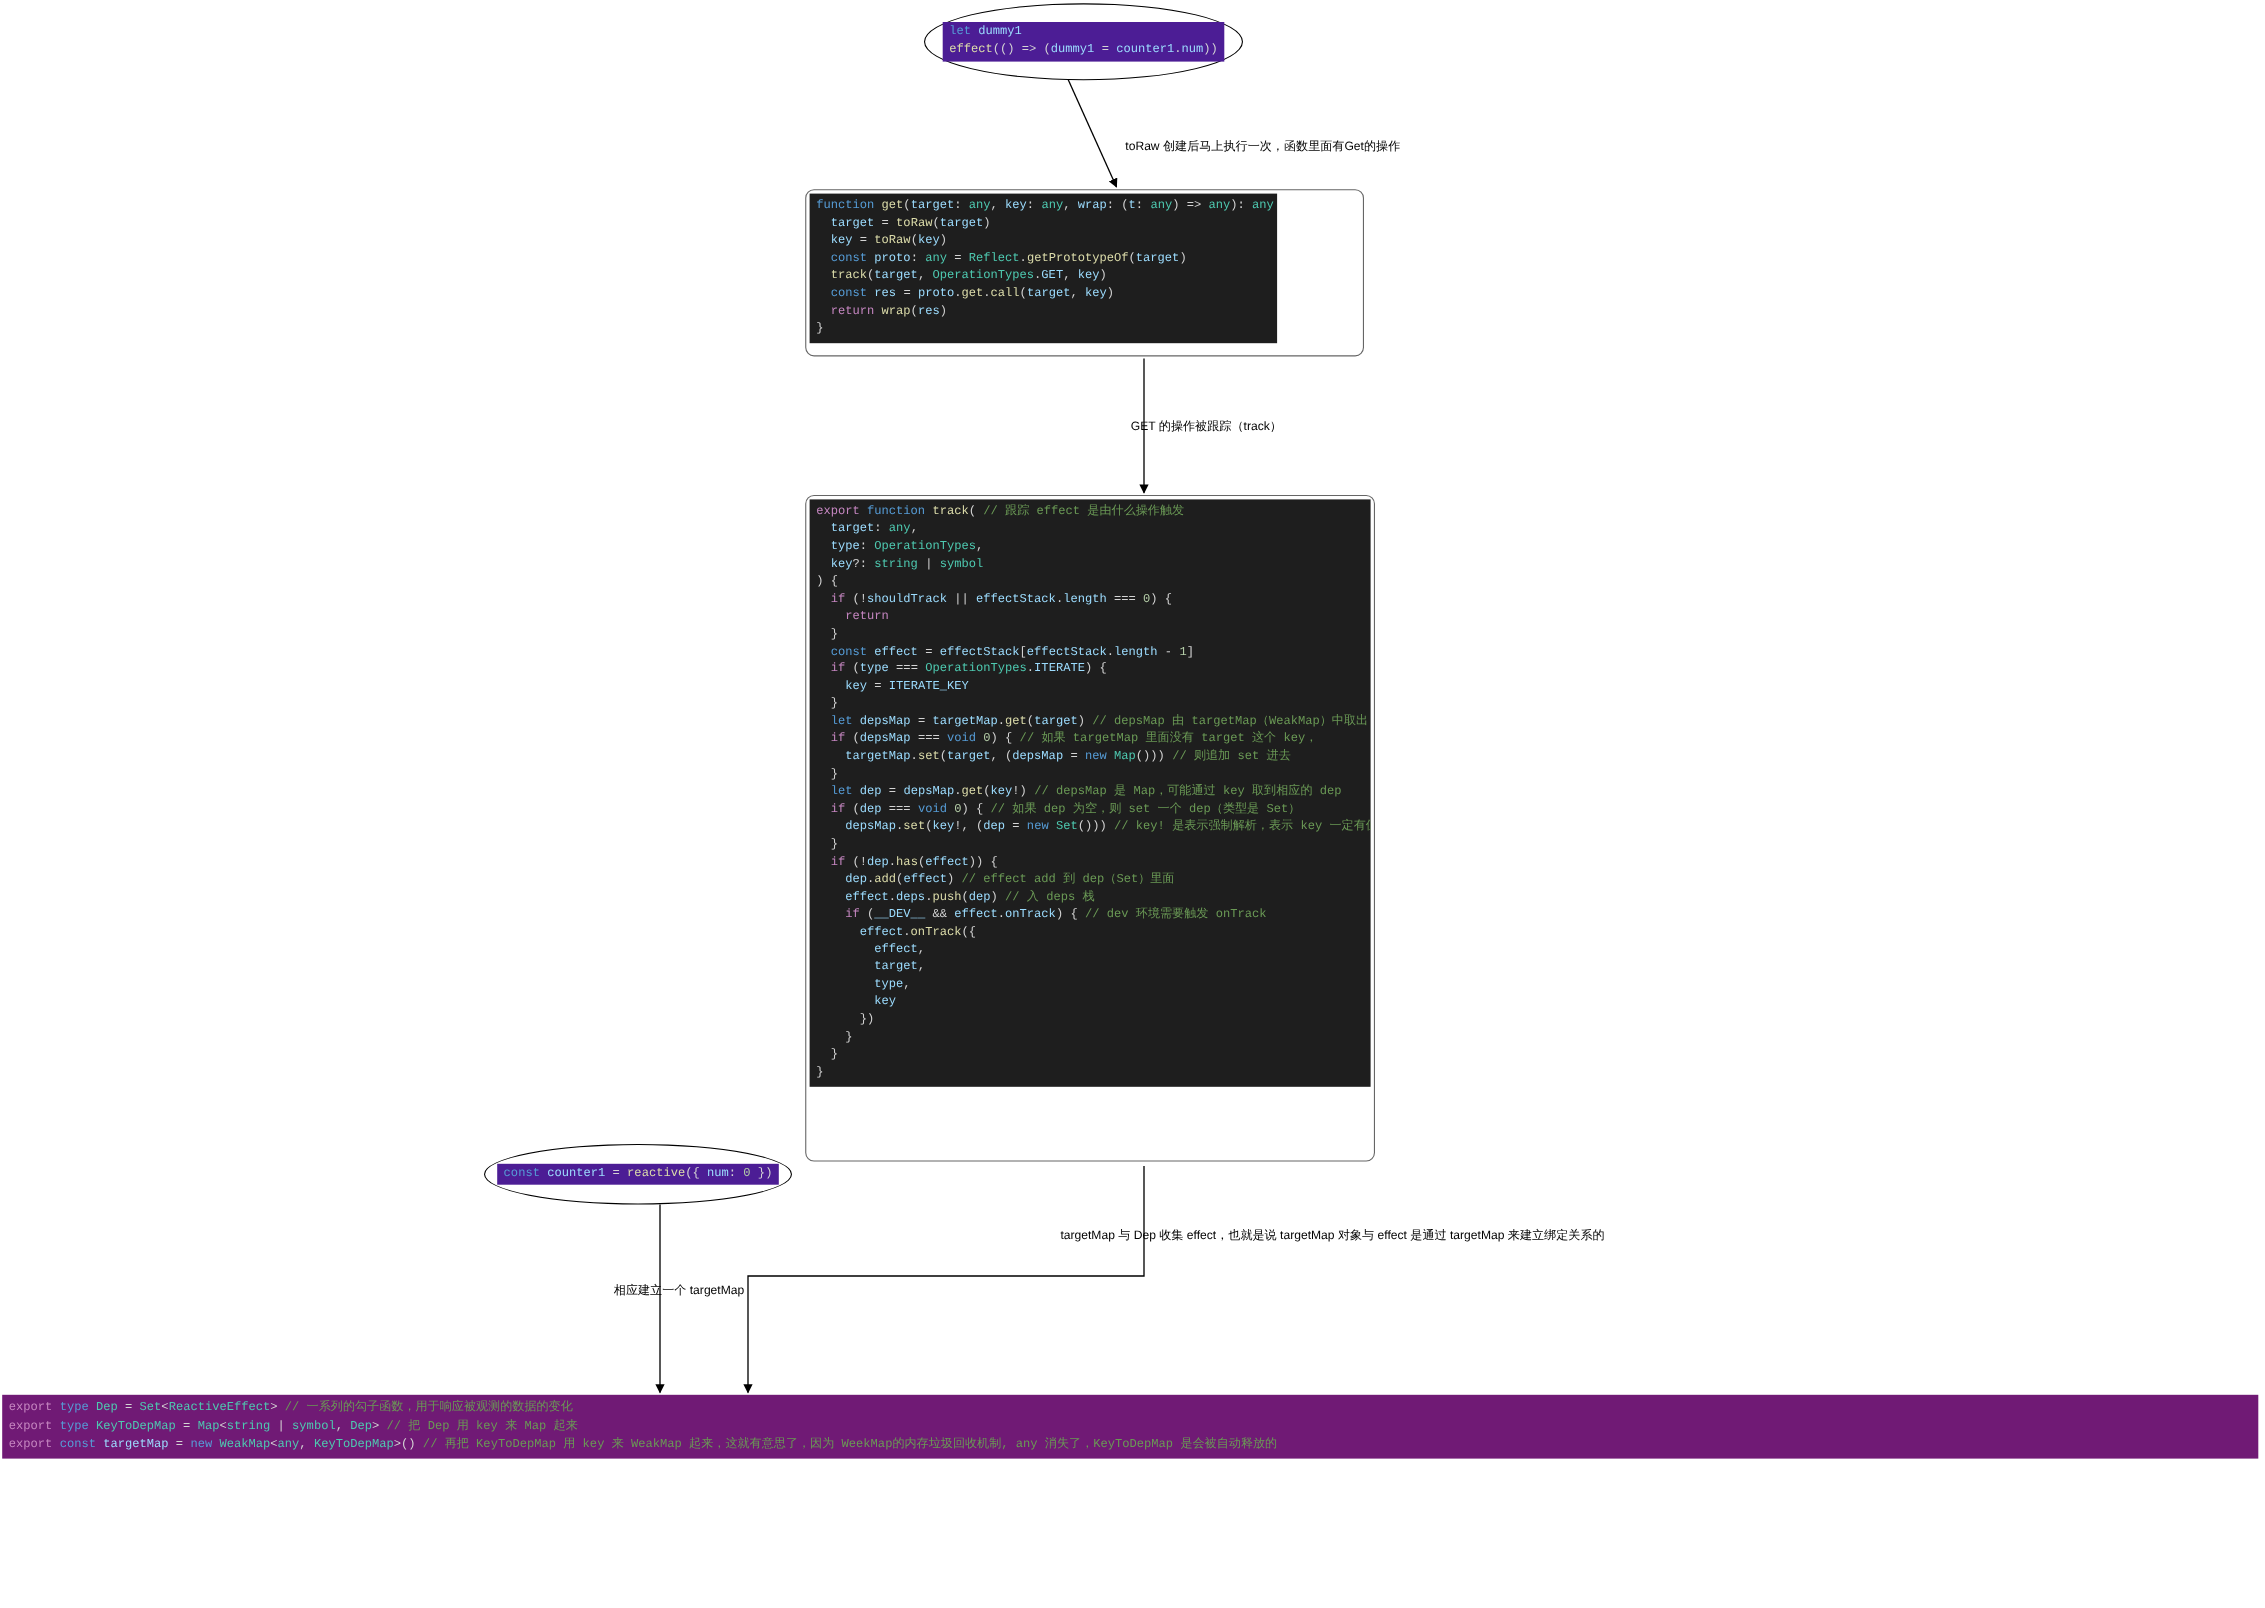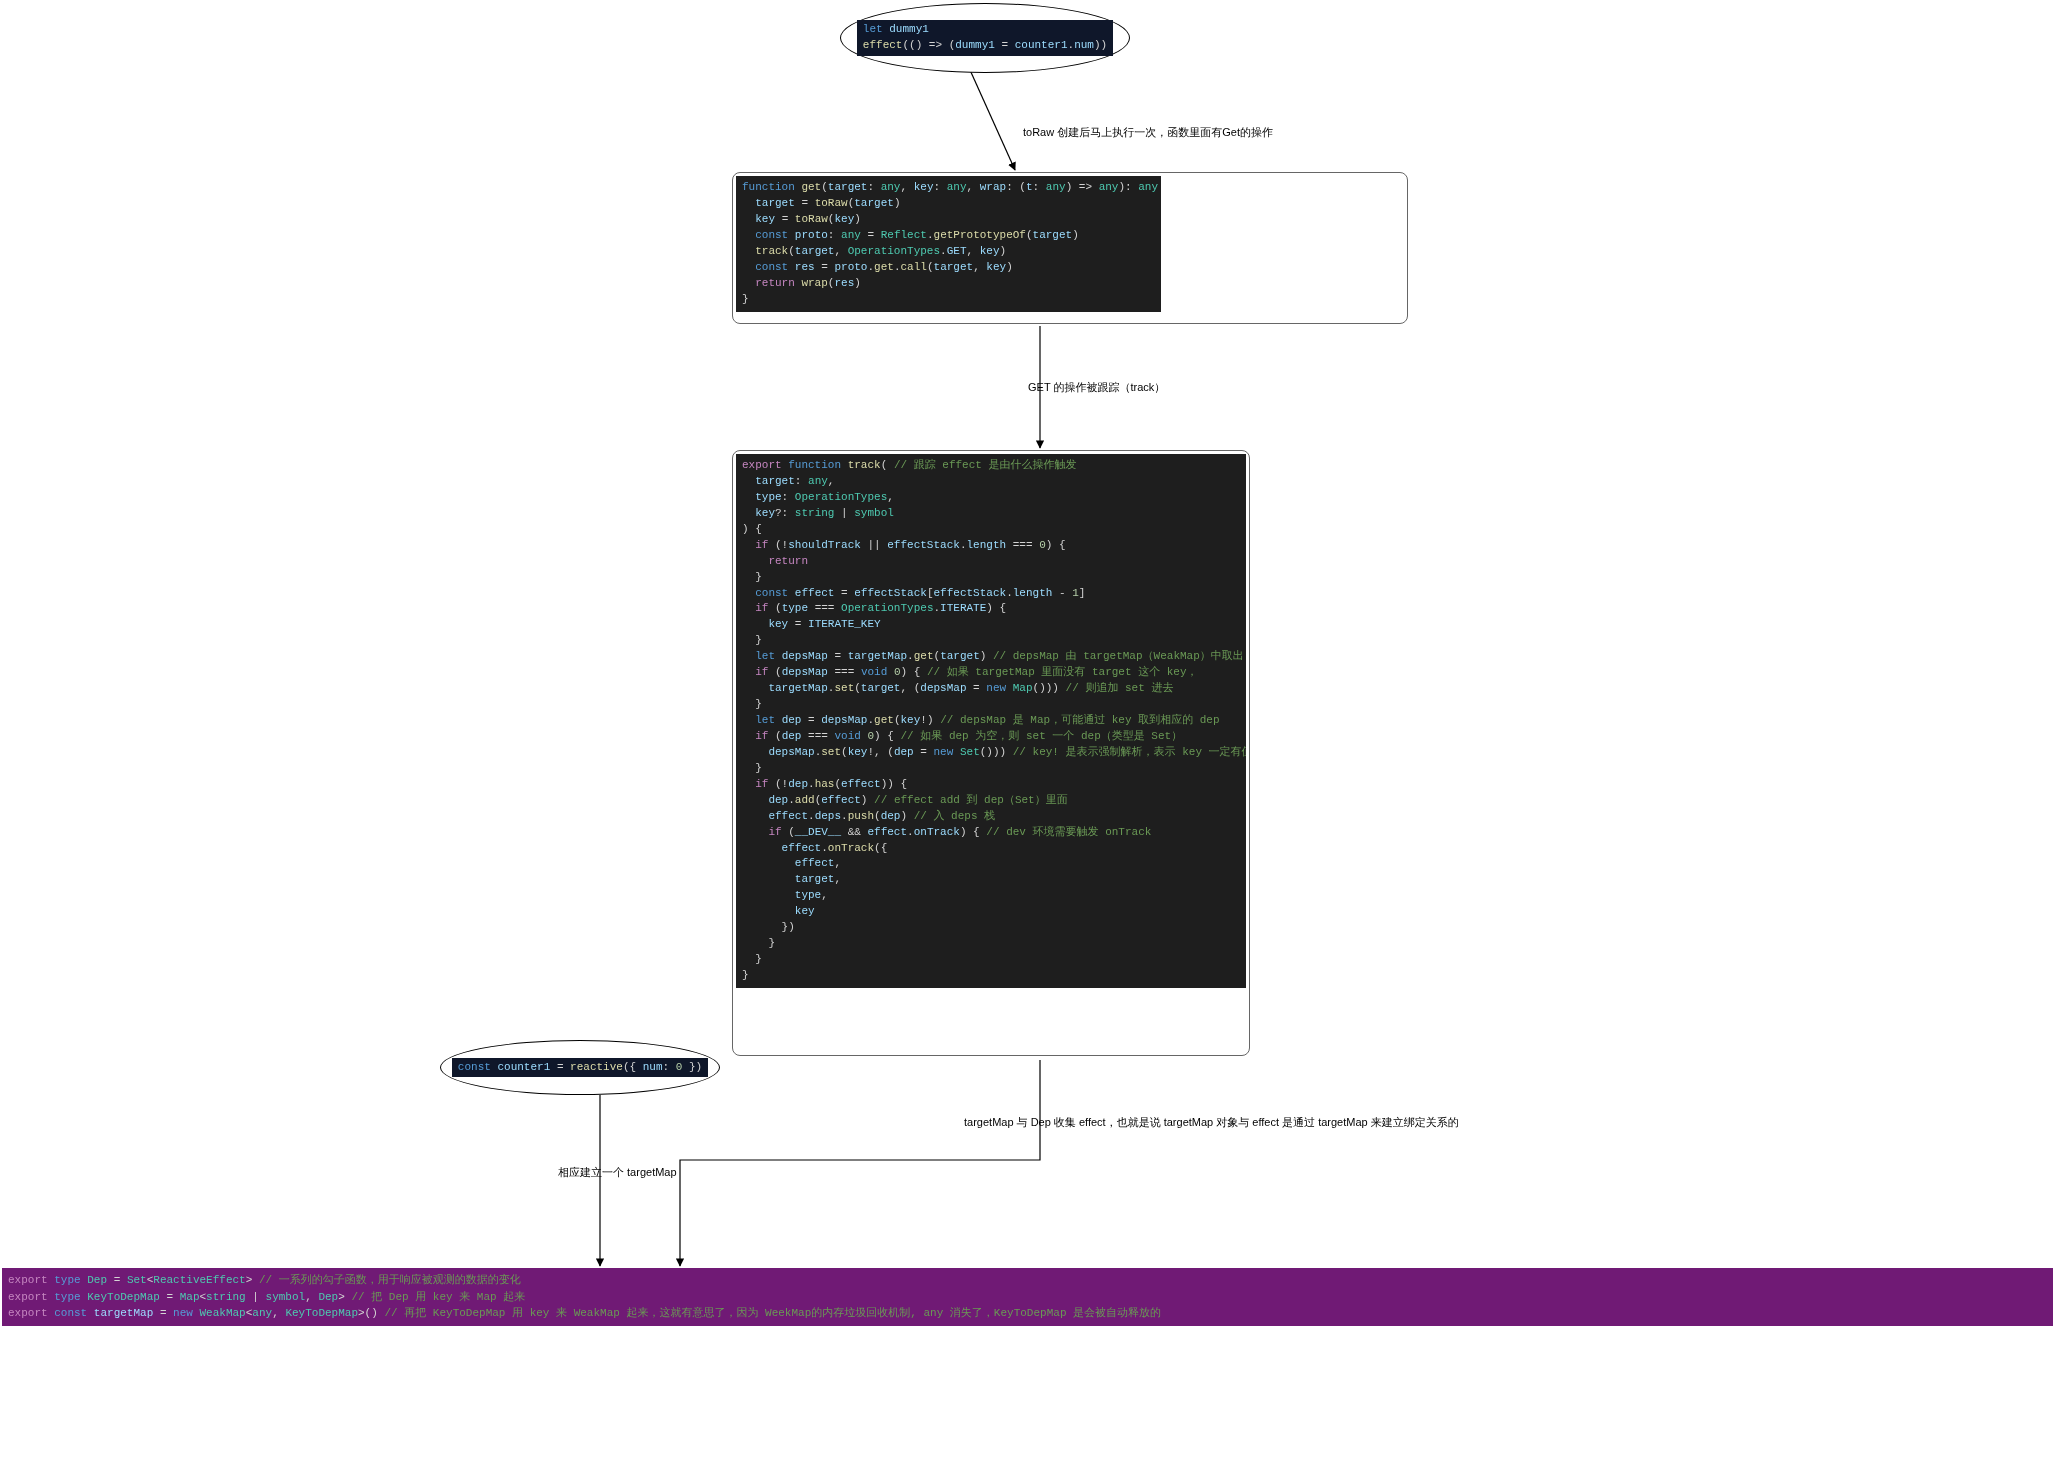--- a/index.html
+++ b/index.html
@@ -32,21 +32,21 @@
   .code-block {
     background: #1e1e1e;
     color: #d4d4d4;
     padding: 4px 6px;
     white-space: pre;
     line-height: 1.45;
     font-size: 11px;
     overflow: hidden;
   }
   .code-strip {
-    background: #0f172a;
+    background: #4c1d95;
     color: #d4d4d4;
     padding: 2px 6px;
     white-space: pre;
     line-height: 1.45;
     font-size: 11px;
   }
   .bottom-strip {
     position: absolute;
     left: 2px;
     right: 6px;
@@ -99,21 +99,21 @@
   <path d="M 600 1095 L 600 1266" stroke="#000" fill="none" stroke-width="1.2" marker-end="url(#arrow)"></path>
 </svg>
 
 <div class="node-ellipse" style="left:840px; top:3px; width:290px; height:70px;">
   <div class="code-strip"><span class="kw">let</span> <span class="id">dummy1</span>
 <span class="fn">effect</span><span class="pun">(() =&gt; (</span><span class="id">dummy1</span> <span class="op">=</span> <span class="id">counter1</span><span class="pun">.</span><span class="id">num</span><span class="pun">))</span></div>
 </div>
 
 <div class="edge-label" style="left:1023px; top:125px;">toRaw 创建后马上执行一次，函数里面有Get的操作</div>
 
-<div class="node-rect" style="left:732px; top:172px; width:676px; height:152px;">
+<div class="node-rect" style="left:732px; top:172px; width:508px; height:152px;">
   <div class="code-block" style="width:425px;"><span class="kw">function</span> <span class="fn">get</span><span class="pun">(</span><span class="id">target</span><span class="pun">:</span> <span class="type">any</span><span class="pun">,</span> <span class="id">key</span><span class="pun">:</span> <span class="type">any</span><span class="pun">,</span> <span class="id">wrap</span><span class="pun">: (</span><span class="id">t</span><span class="pun">:</span> <span class="type">any</span><span class="pun">) =&gt;</span> <span class="type">any</span><span class="pun">):</span> <span class="type">any</span> 
   <span class="id">target</span> <span class="op">=</span> <span class="fn">toRaw</span><span class="pun">(</span><span class="id">target</span><span class="pun">)</span>
   <span class="id">key</span> <span class="op">=</span> <span class="fn">toRaw</span><span class="pun">(</span><span class="id">key</span><span class="pun">)</span>
   <span class="kw">const</span> <span class="id">proto</span><span class="pun">:</span> <span class="type">any</span> <span class="op">=</span> <span class="type">Reflect</span><span class="pun">.</span><span class="fn">getPrototypeOf</span><span class="pun">(</span><span class="id">target</span><span class="pun">)</span>
   <span class="fn">track</span><span class="pun">(</span><span class="id">target</span><span class="pun">,</span> <span class="type">OperationTypes</span><span class="pun">.</span><span class="id">GET</span><span class="pun">,</span> <span class="id">key</span><span class="pun">)</span>
   <span class="kw">const</span> <span class="id">res</span> <span class="op">=</span> <span class="id">proto</span><span class="pun">.</span><span class="fn">get</span><span class="pun">.</span><span class="fn">call</span><span class="pun">(</span><span class="id">target</span><span class="pun">,</span> <span class="id">key</span><span class="pun">)</span>
   <span class="kw2">return</span> <span class="fn">wrap</span><span class="pun">(</span><span class="id">res</span><span class="pun">)</span>
 <span class="pun">}</span></div>
 </div>
 

